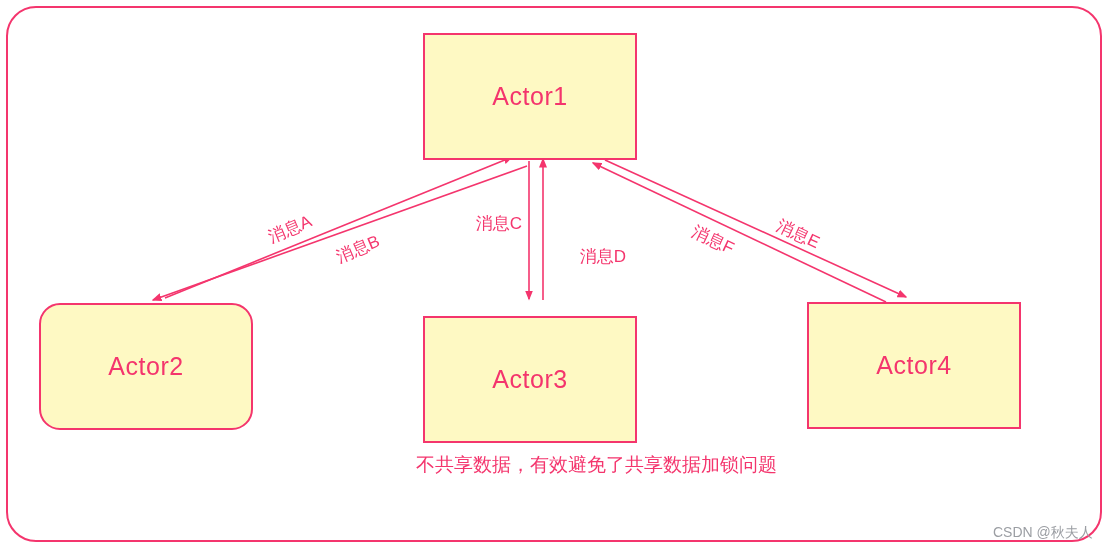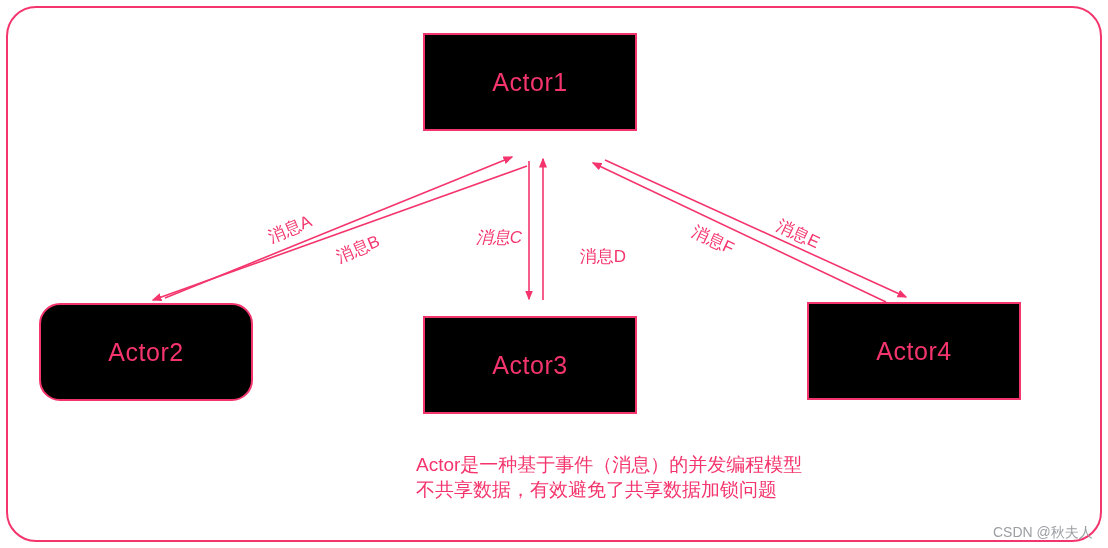--- a/index.html
+++ b/index.html
@@ -6,41 +6,41 @@
   * { margin:0; padding:0; box-sizing:border-box; }
   html,body { width:1108px; height:548px; background:#ffffff; overflow:hidden; }
   body { position:relative; font-family:"Liberation Sans", "DejaVu Sans", sans-serif; }
 
   .frame {
     position:absolute; left:6px; top:6px; width:1096px; height:536px;
     border:2px solid var(--accent); border-radius:30px; background:#fff;
   }
 
   .node {
-    position:absolute; width:214px; height:98px;
-    border:2px solid var(--accent); background:#000000;
+    position:absolute; width:214px; height:127px;
+    border:2px solid var(--accent); background:#fef9c3;
     display:flex; align-items:center; justify-content:center;
     color:var(--accent); font-size:25px; letter-spacing:0.5px;
   }
   #node-actor1 { left:423px; top:33px;  }
   #node-actor2 { left:39px;  top:303px;border-radius:21px; }
   #node-actor3 { left:423px; top:316px; }
   #node-actor4 { left:807px; top:302px; }
 
   svg.arrows { position:absolute; left:0; top:0; width:1108px; height:548px; }
   svg.arrows line { stroke:var(--accent); stroke-width:1.6; }
   svg.arrows marker path { fill:var(--accent); }
 
   .msg-label {
     position:absolute; color:var(--accent); font-size:17px; white-space:nowrap;
     transform:translate(-50%,-50%); transform-origin:center;
   }
   #label-msg-a { left:290px; top:229px; transform:translate(-50%,-50%) rotate(-23deg); }
   #label-msg-b { left:358px; top:249px; transform:translate(-50%,-50%) rotate(-23deg); }
-  #label-msg-c { left:499px; top:237px;font-style:italic; }
+  #label-msg-c { left:499px; top:223px; }
   #label-msg-d { left:571px; top:256px;margin-left:32px; }
   #label-msg-e { left:798px; top:234px; transform:translate(-50%,-50%) rotate(25deg); }
   #label-msg-f { left:713px; top:240px; transform:translate(-50%,-50%) rotate(25deg); }
 
   .note {
     position:absolute; left:416px; top:452px;
     color:var(--accent); font-size:19px; line-height:25px;
   }
 
   .watermark {
@@ -81,17 +81,16 @@
 </div>
 
 <div class="msg-label" id="label-msg-a">消息A</div>
 <div class="msg-label" id="label-msg-b">消息B</div>
 <div class="msg-label" id="label-msg-c">消息C</div>
 <div class="msg-label" id="label-msg-d">消息D</div>
 <div class="msg-label" id="label-msg-e">消息E</div>
 <div class="msg-label" id="label-msg-f">消息F</div>
 
 <div class="note">
-  <div>Actor是一种基于事件（消息）的并发编程模型</div>
   <div>不共享数据，有效避免了共享数据加锁问题</div>
 </div>
 
 <div class="watermark">CSDN @秋夫人</div>
 
 </body></html>

